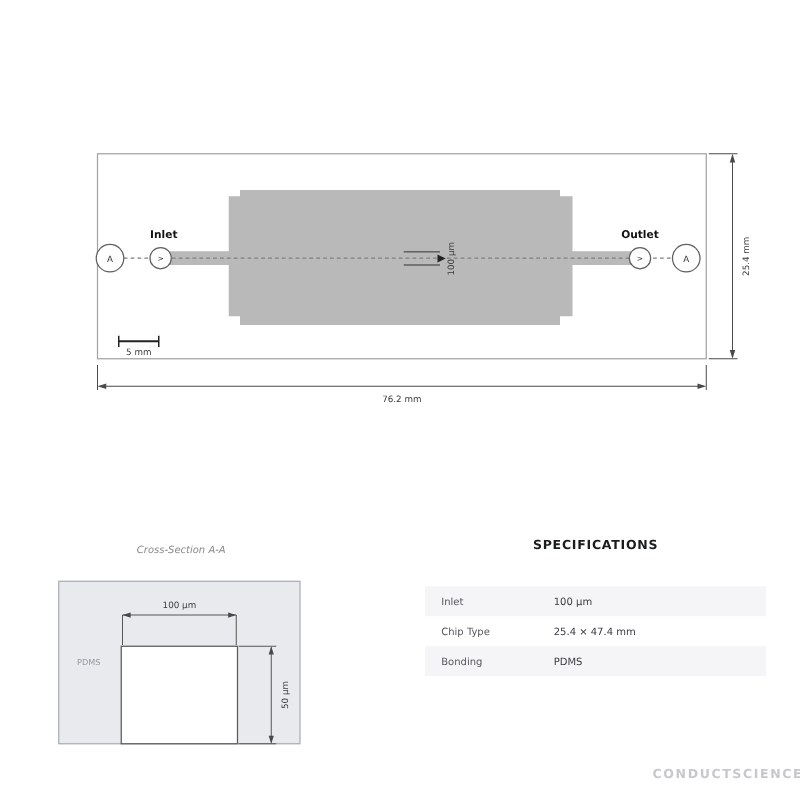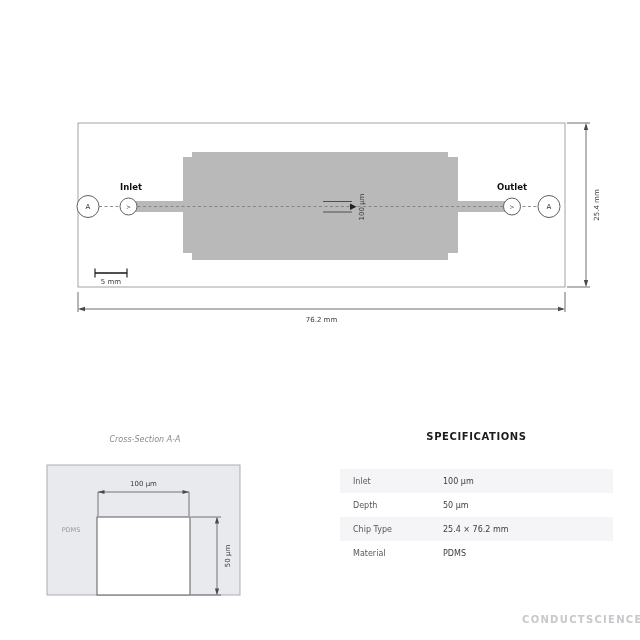--- a/index.html
+++ b/index.html
@@ -117,29 +117,25 @@
   </svg>
 
   <div class="specs">
     <div class="specs-title">SPECIFICATIONS</div>
     <div class="specs-table">
       <div class="spec-row">
         <div class="spec-label">Inlet</div>
         <div class="spec-value">100 µm</div>
       </div>
       <div class="spec-row">
-        <div class="spec-label">Depth</div>
-        <div class="spec-value">50 µm</div>
+        <div class="spec-label">Chip Type</div>
+        <div class="spec-value">25.4 × 47.4 mm</div>
       </div>
       <div class="spec-row">
-        <div class="spec-label">Chip Type</div>
-        <div class="spec-value">25.4 × 76.2 mm</div>
-      </div>
-      <div class="spec-row">
-        <div class="spec-label">Material</div>
+        <div class="spec-label">Bonding</div>
         <div class="spec-value">PDMS</div>
       </div>
     </div>
   </div>
 
   <div class="watermark">CONDUCTSCIENCE</div>
 
 </div>
 
 </body></html>

